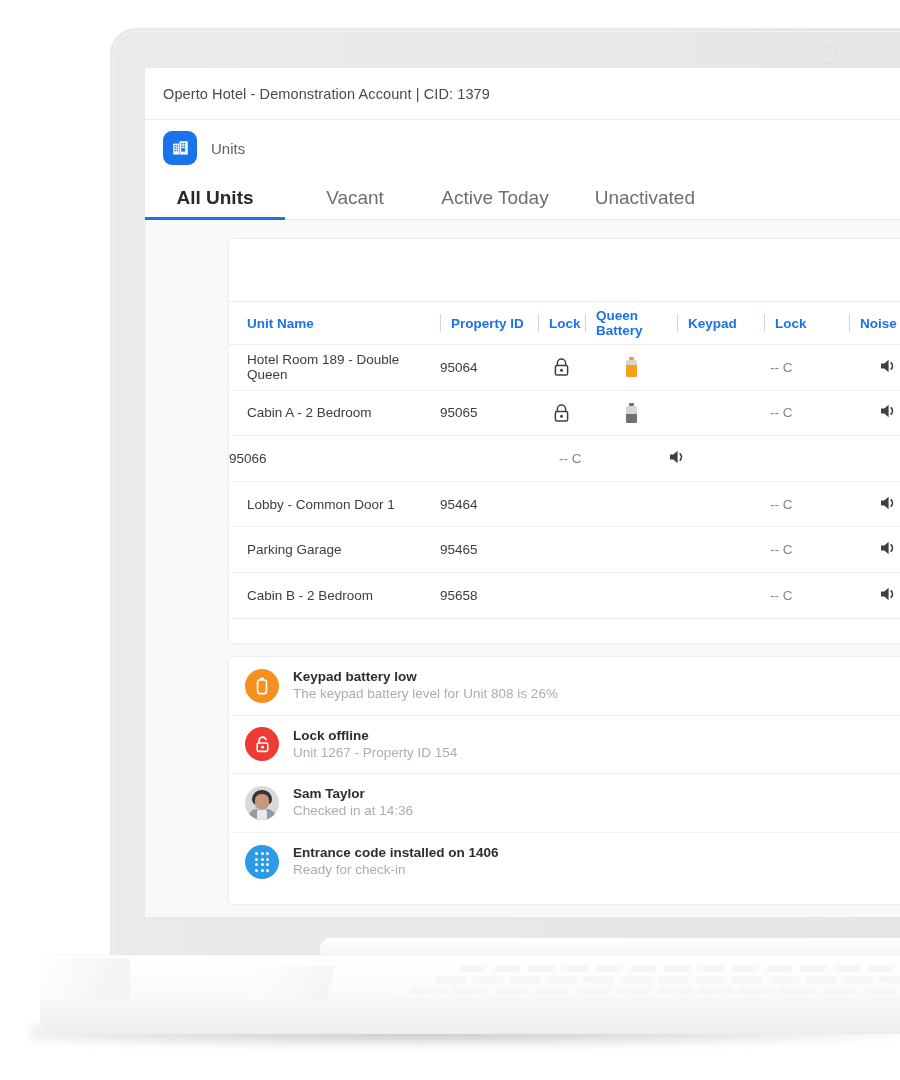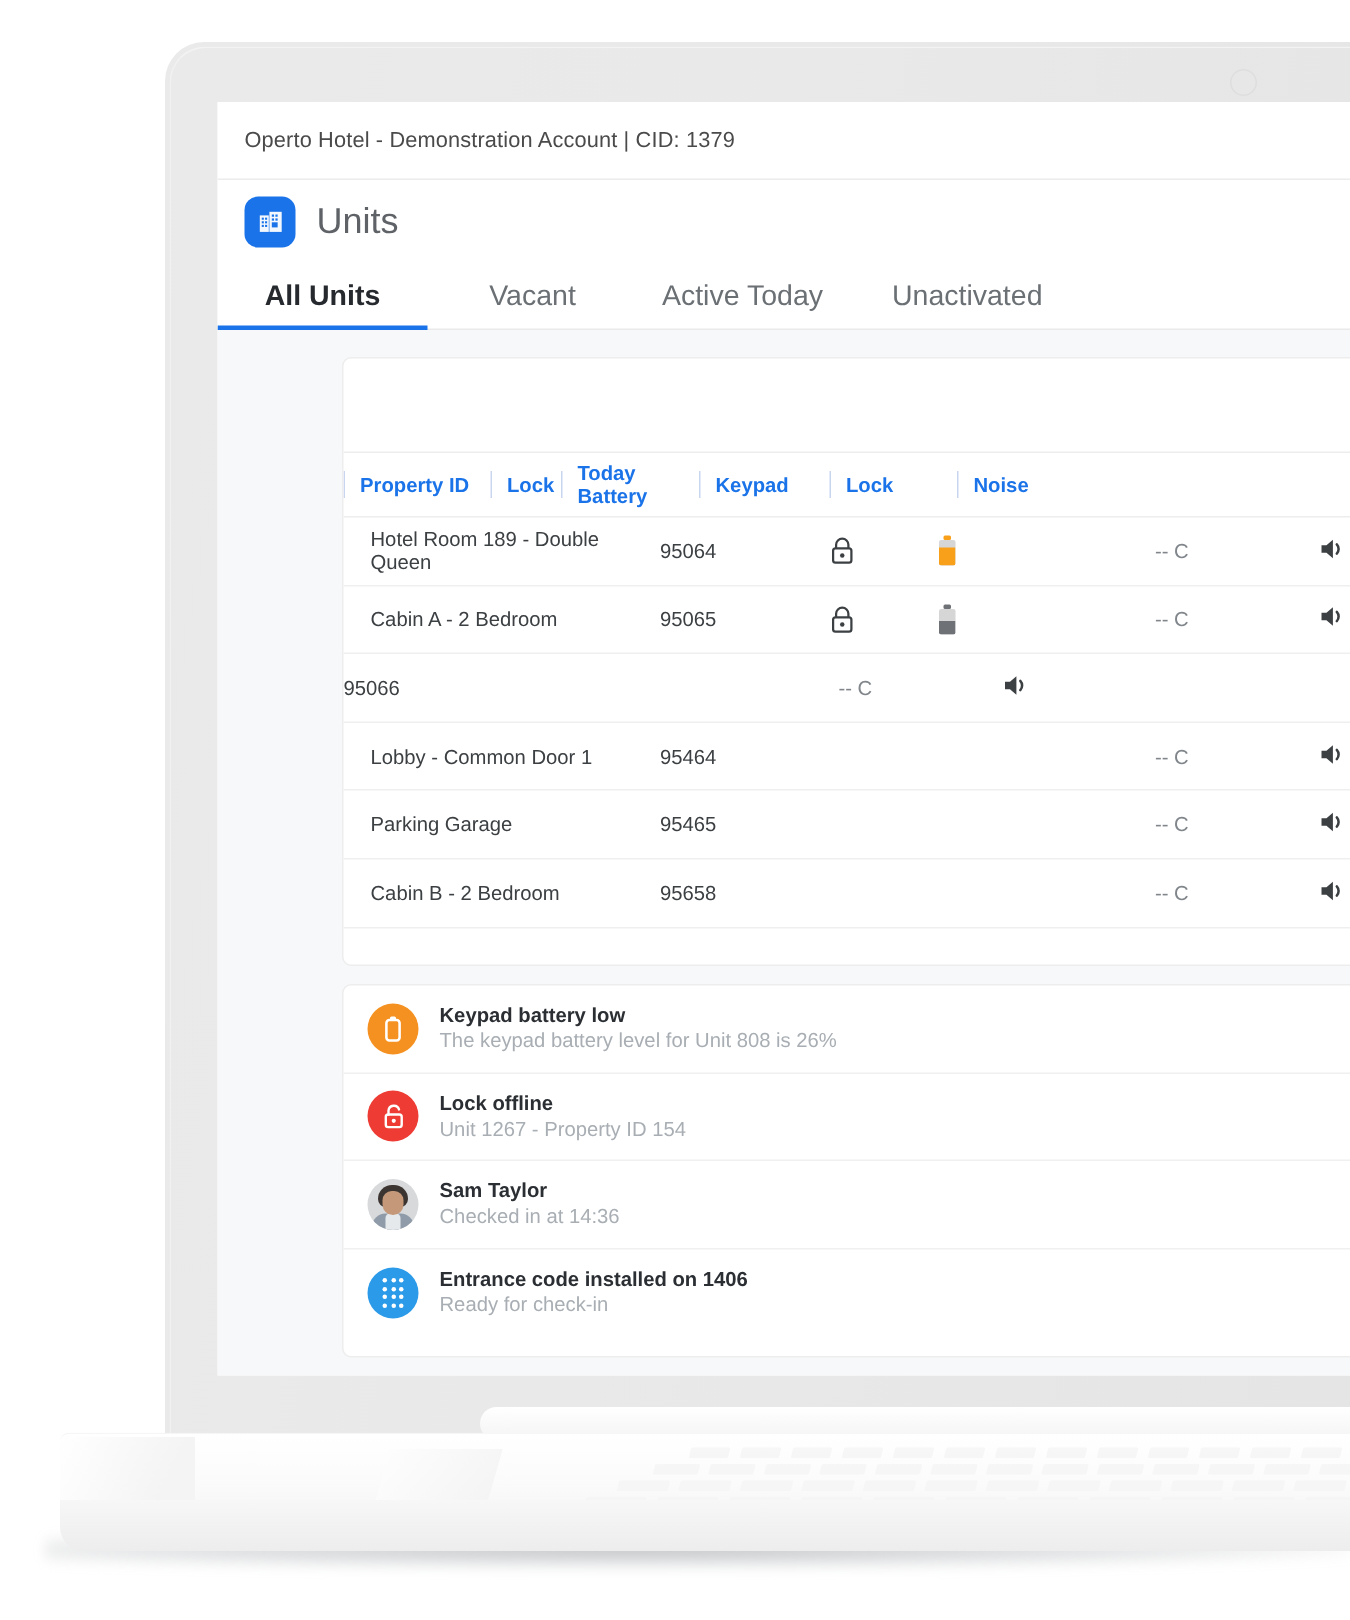--- a/index.html
+++ b/index.html
@@ -80,21 +80,21 @@
   .account-bar .txt { font-size:14.5px; color:#4a4a4a; letter-spacing:.1px; }
 
   .app-bar {
     height:56px; display:flex; align-items:center; gap:14px;
     padding-left:18px; background:#fff;
   }
   .app-icon {
     width:34px; height:34px; border-radius:9px; background:#1a73e8;
     display:flex; align-items:center; justify-content:center;
   }
-  .app-title { font-size:24px; color:#5f6368; }
+  .app-title { font-size:15px; color:#5f6368; }
 
   .tabs {
     height:44px; display:flex; align-items:stretch;
     border-bottom:1px solid #eaeaea; background:#fff;
   }
   .tab {
     display:flex; align-items:center; justify-content:center;
     font-size:19px; color:#6b7075; padding:0 10px;
     position:relative; cursor:pointer;
   }
@@ -246,28 +246,31 @@
         <span>Unactivated</span>
       </div>
     </div>
 
     <div class="page">
 
       <div class="card table-card">
         <div class="card-pad-top"></div>
 
         <div class="thead">
+          <div class="th first c-unit">
+            <span>Unit Name</span>
+            </div>
           <div class="th sep c-prop">
             <span>Property ID</span>
             </div>
           <div class="th sep c-lock">
             <span>Lock</span>
             </div>
           <div class="th sep c-batt">
-            <span>Today Battery</span>
+            <span>Queen Battery</span>
             </div>
           <div class="th sep c-keyp">
             <span>Keypad</span>
             </div>
           <div class="th sep c-temp">
             <span>Lock</span>
             </div>
           <div class="th sep c-noise">
             <span>Noise</span>
             </div>

